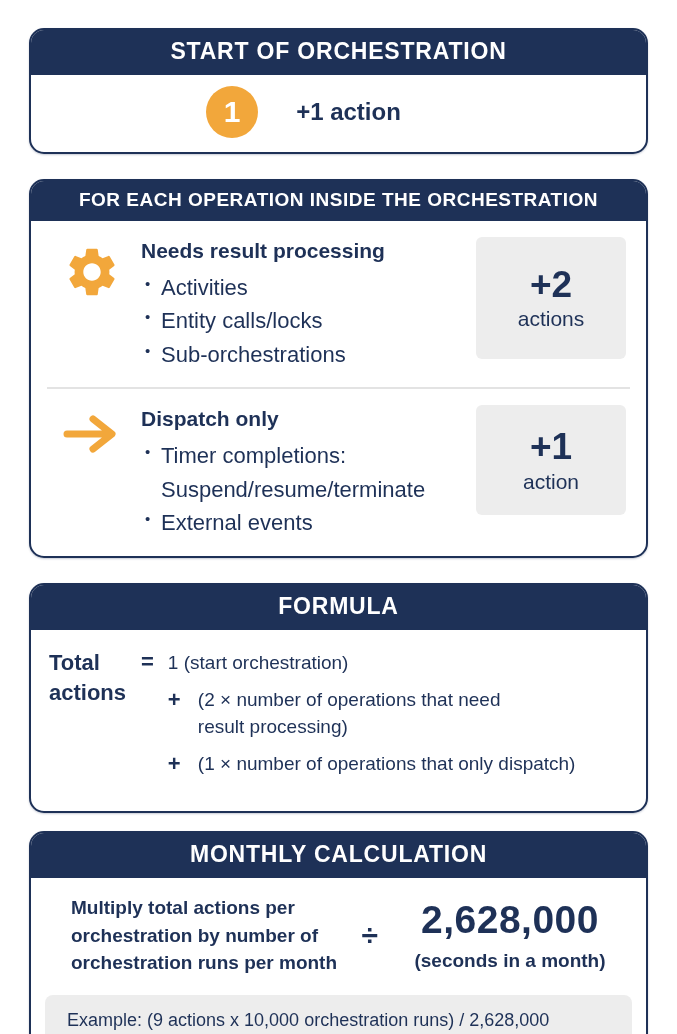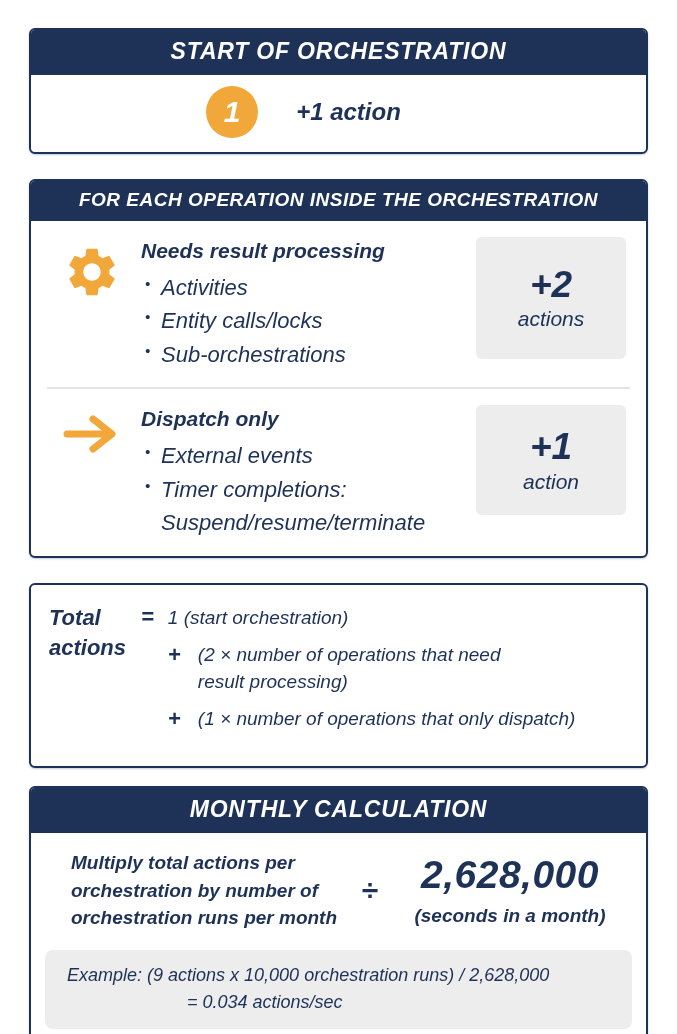--- a/index.html
+++ b/index.html
@@ -12,25 +12,24 @@
   html, body { width: 677px; height: 1034px; background: #fff; }
   body {
     font-family: "Liberation Sans", "DejaVu Sans", sans-serif;
     color: var(--navy);
     overflow: hidden;
   }
   .page { padding: 28px 29px 0; }
 
   .card {
     border: 2px solid var(--navy);
-    border-radius: 6px;
+    border-radius: 15px;
     overflow: hidden;
     background: #fff;
     box-shadow: 0 1px 2px rgba(30,49,87,.25);
-    font-style: italic;
   }
   .card-header {
     background: var(--navy);
     color: #fff;
     text-align: center;
     font-weight: 700;
     padding: 8px 4px 10px;
     letter-spacing: .8px;
   }
   .h-lg { font-size: 23px; }
@@ -151,35 +150,36 @@
 
     <div class="op-row row-b">
       <div class="icon-col">
         <svg width="64" height="46" viewBox="0 0 64 46" aria-hidden="true">
           <path d="M7 23 H48 M33 8 L52 23 L33 38" stroke="#f2a73b" stroke-width="7" fill="none" stroke-linecap="round" stroke-linejoin="round"></path>
         </svg>
       </div>
       <div class="text-col">
         <div class="row-title">Dispatch only</div>
         <ul class="bullets">
-          <li>External events</li>
           <li>
             <span>Timer completions:</span>
             <div class="bullet-cont">Suspend/resume/terminate</div>
           </li>
+          <li>External events</li>
         </ul>
       </div>
       <div class="badge-box">
         <div class="badge-value">+1</div>
         <div class="badge-unit">action</div>
       </div>
     </div>
   </section>
 
   <section class="card card3">
+    <header class="card-header h-lg">FORMULA</header>
     <div class="formula-body">
       <div class="formula-lhs">
         <div>Total</div>
         <div>actions</div>
       </div>
       <div class="formula-eq">=</div>
       <div class="formula-rhs">
         <div class="f-line">1 (start orchestration)</div>
         <div class="f-line plus-line">
           <span class="plus">+</span>

